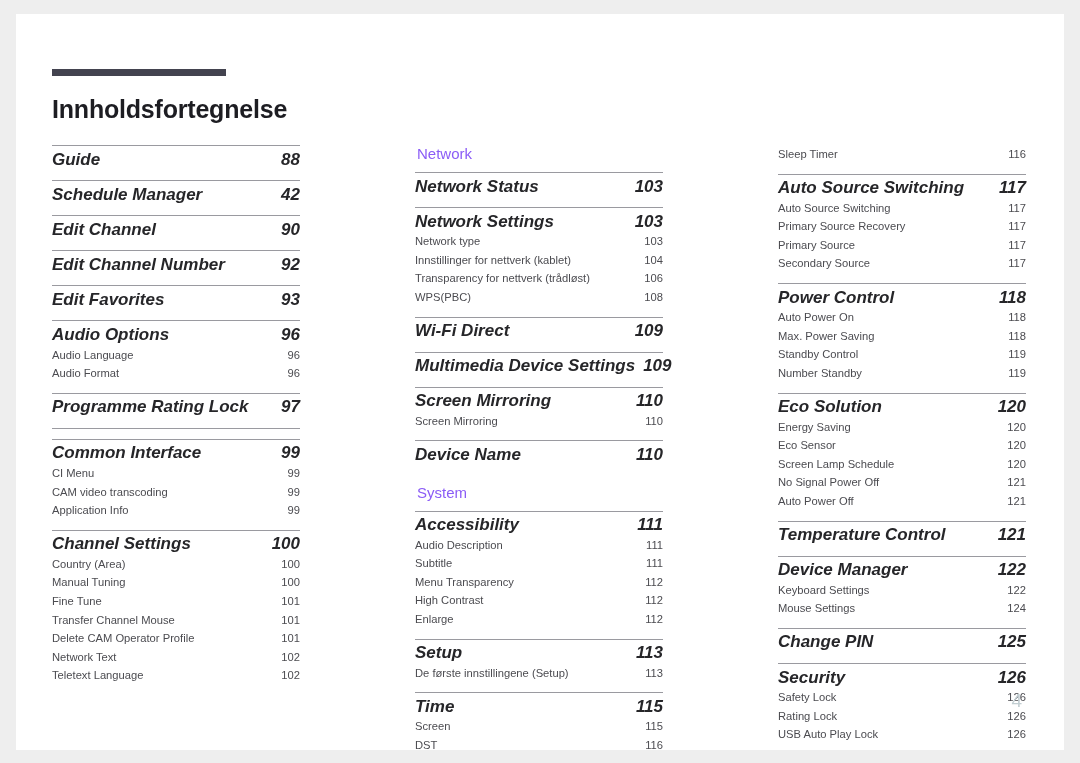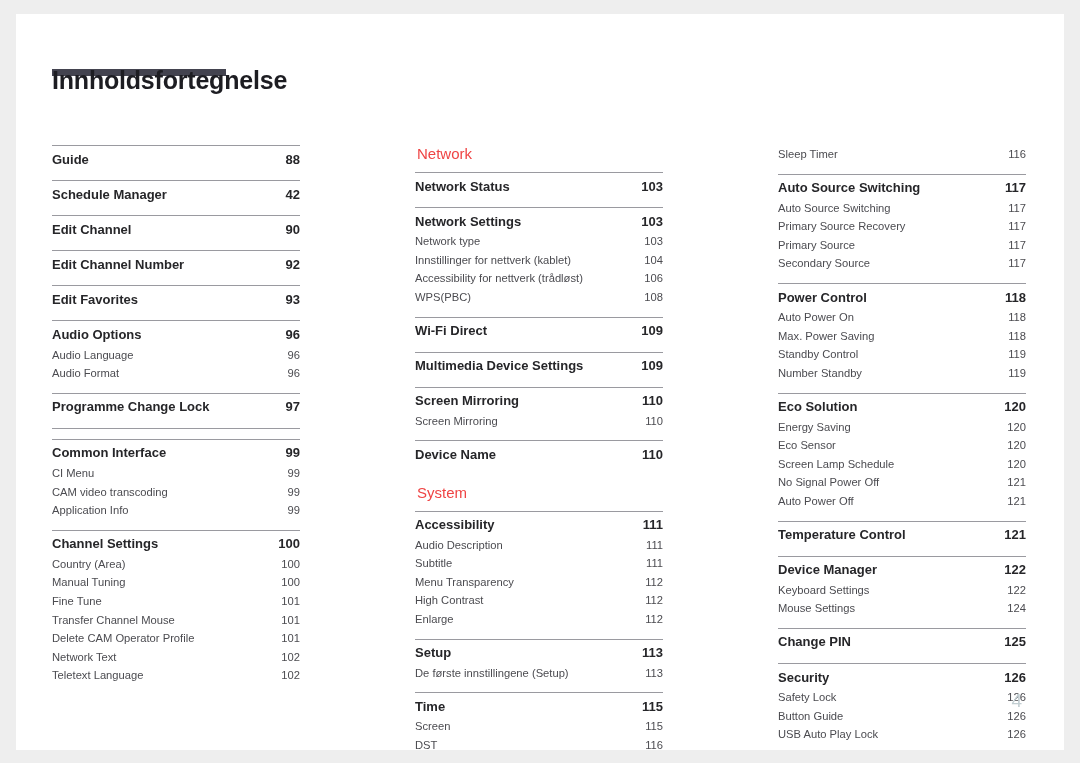--- a/index.html
+++ b/index.html
@@ -25,21 +25,21 @@
     position: absolute;
     left: 36px;
     top: 55px;
     width: 174px;
     height: 7px;
     background: #43434f;
   }
   .page-title {
     position: absolute;
     left: 36px;
-    top: 52px;
+    top: 81px;
     font-size: 25px;
     font-weight: bold;
     color: #1d1d22;
     letter-spacing: -0.2px;
     white-space: nowrap;
   }
 
   .columns {
     position: absolute;
     left: 36px;
@@ -51,21 +51,21 @@
   .col {
     width: 248px;
     margin-right: 115px;
   }
   .col:last-child {
     margin-right: 0;
   }
 
   .section-head {
     font-size: 15px;
-    color: #ef4444;
+    color: #8b5cf6;
     font-weight: normal;
     margin: 0 0 9px 2px;
     line-height: 18px;
   }
 
   .group {
     margin-bottom: 10px;
   }
   .rule {
     height: 1px;
@@ -89,21 +89,22 @@
   .row .pg {
     font-size: 11.2px;
     color: #4b4b50;
     white-space: nowrap;
     padding-left: 8px;
   }
   .row.head .label,
   .row.head .pg {
     font-weight: bold;
     color: #262629;
-    font-size: 13px;
+    font-size: 17px;
+    font-style: italic;
   }
   .row.head {
     padding: 1.5px 0 2px 0;
   }
 
   .page-number {
     position: absolute;
     right: 42px;
     bottom: 38px;
     font-size: 19px;
@@ -167,21 +168,21 @@
             <span class="pg">96</span>
           </div>
           <div class="row">
             <span class="label">Audio Format</span>
             <span class="pg">96</span>
           </div>
         </div>
         <div class="group">
           <div class="rule"></div>
           <div class="row head">
-            <span class="label">Programme Change Lock</span>
+            <span class="label">Programme Rating Lock</span>
             <span class="pg">97</span>
           </div>
         </div>
         <div class="group">
           <div class="rule"></div>
         </div>
         <div class="group">
           <div class="rule"></div>
           <div class="row head">
             <span class="label">Common Interface</span>
@@ -254,21 +255,21 @@
             </div>
             <div class="row">
               <span class="label">Network type</span>
               <span class="pg">103</span>
             </div>
             <div class="row">
               <span class="label">Innstillinger for nettverk (kablet)</span>
               <span class="pg">104</span>
             </div>
             <div class="row">
-              <span class="label">Accessibility for nettverk (trådløst)</span>
+              <span class="label">Transparency for nettverk (trådløst)</span>
               <span class="pg">106</span>
             </div>
             <div class="row">
               <span class="label">WPS(PBC)</span>
               <span class="pg">108</span>
             </div>
           </div>
           <div class="group">
             <div class="rule"></div>
             <div class="row head">
@@ -472,21 +473,21 @@
           <div class="rule"></div>
           <div class="row head">
             <span class="label">Security</span>
             <span class="pg">126</span>
           </div>
           <div class="row">
             <span class="label">Safety Lock</span>
             <span class="pg">126</span>
           </div>
           <div class="row">
-            <span class="label">Button Guide</span>
+            <span class="label">Rating Lock</span>
             <span class="pg">126</span>
           </div>
           <div class="row">
             <span class="label">USB Auto Play Lock</span>
             <span class="pg">126</span>
           </div>
         </div>
       </div>
   </div>
 

